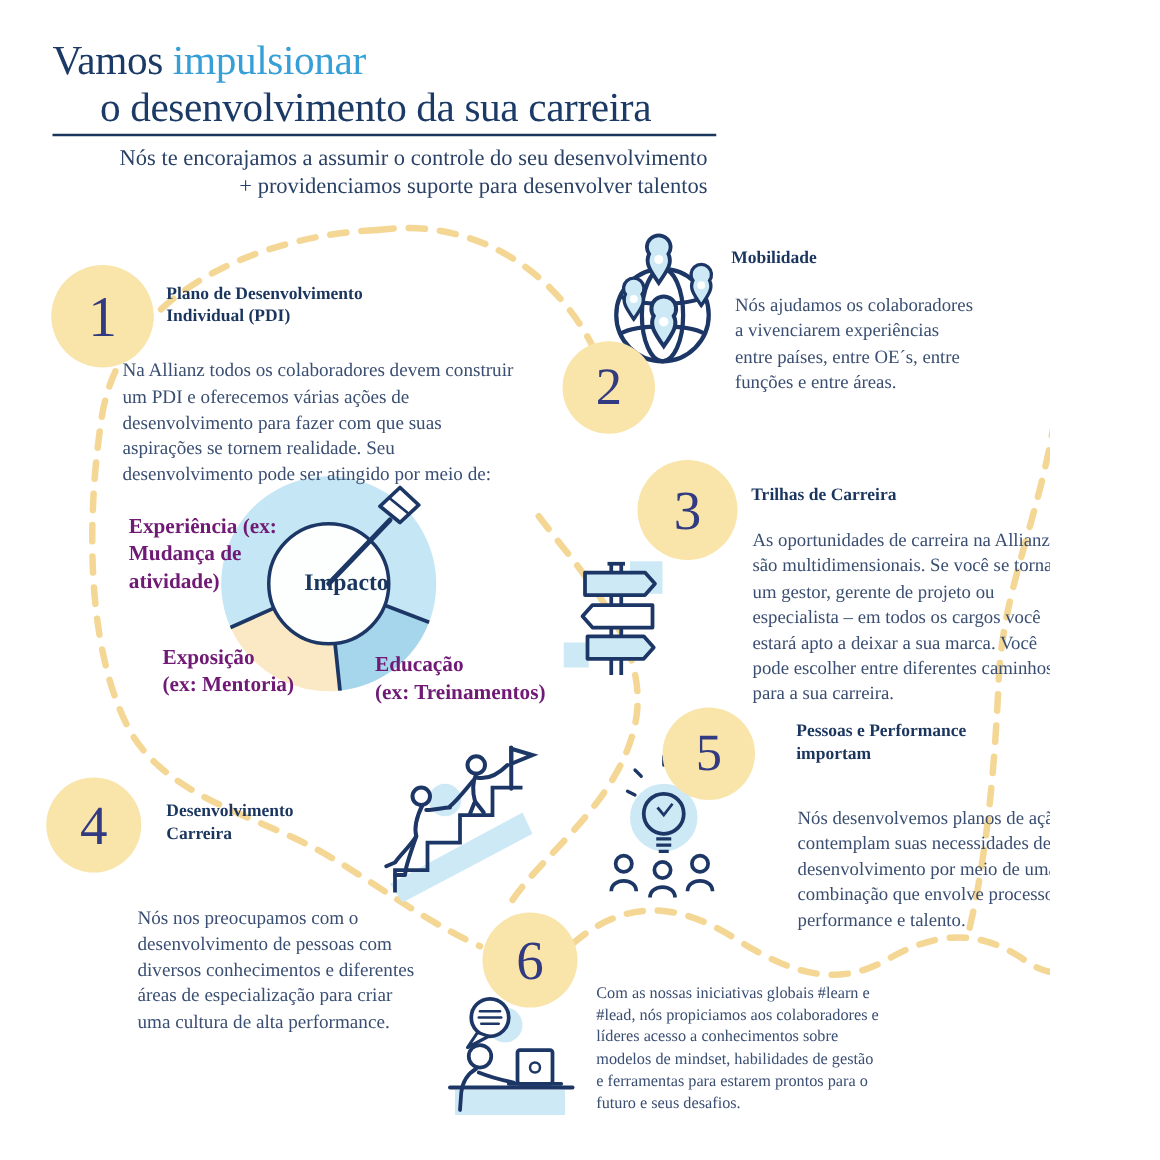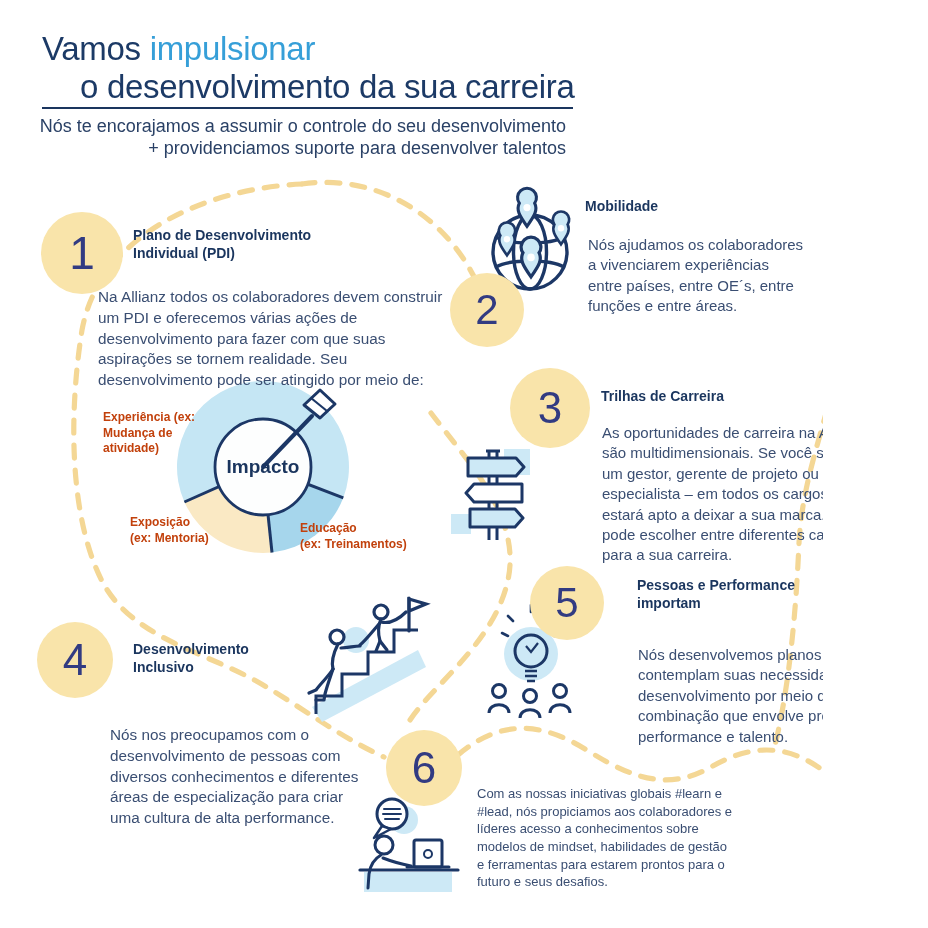--- a/index.html
+++ b/index.html
@@ -1,30 +1,30 @@
 <!DOCTYPE html>
 <html><head>
 <meta charset="utf-8">
 <style>
   html,body{margin:0;padding:0;background:#fff;}
   .canvas{position:relative;width:823px;height:928px;background:#ffffff;overflow:hidden;
-          font-family:Liberation Sans, sans-serif;}
+          font-family:Liberation Serif, serif;padding-left:17px;}
   .bgsvg{position:absolute;left:0;top:0;width:928px;height:928px;}
   .title{position:absolute;left:42px;top:30px;font-size:33px;line-height:38px;color:#1c3a66;letter-spacing:-0.3px;}
   .title .blue{color:#369fd8;}
   .title2{margin-left:38px;}
   .rule{position:absolute;left:42px;top:107px;width:531px;height:2px;background:#1a355e;}
   .subtitle{position:absolute;left:38px;top:115px;width:528px;text-align:right;
             font-size:18px;line-height:22px;color:#2a4166;white-space:pre-line;}
   .badge{position:absolute;border-radius:50%;background:#f9e4aa;color:#323b82;
          display:flex;align-items:center;justify-content:center;font-weight:500;}
   .h{position:absolute;font-weight:700;color:#1a355e;font-size:14px;line-height:1.25;white-space:pre-line;}
   .b{position:absolute;color:#3a4e72;font-size:15.3px;line-height:1.36;white-space:pre-line;}
-  .plabel{position:absolute;font-weight:700;color:#c2410c;font-size:12px;line-height:1.3;white-space:pre-line;}
-  .impacto{position:absolute;left:215px;top:456px;width:96px;text-align:center;
+  .plabel{position:absolute;font-weight:700;color:#701a75;font-size:17px;line-height:1.3;white-space:pre-line;}
+  .impacto{position:absolute;left:215px;top:456px;width:96px;text-align:right;
            font-weight:700;color:#1a355e;font-size:19px;}
 </style>
 </head>
 <body>
 
 <div class="canvas">
 
   <svg class="bgsvg" viewBox="0 0 928 928">
 
     <g stroke="#f4d795" stroke-width="5.2" fill="none" stroke-linecap="round" stroke-dasharray="13 12">
@@ -178,21 +178,21 @@
     </div>
   <div class="badge" style="left:386px;top:730px;width:76px;height:76px;font-size:44px;">
       <span>6</span>
     </div>
 
   <div class="h" style="left:133px;top:227px;">Plano de Desenvolvimento
 Individual (PDI)</div>
   <div class="h" style="left:585px;top:198px;">Mobilidade</div>
   <div class="h" style="left:601px;top:388px;">Trilhas de Carreira</div>
   <div class="h" style="left:133px;top:641px;">Desenvolvimento
-Inclusivo</div>
+Carreira</div>
   <div class="h" style="left:637px;top:577px;">Pessoas e Performance
 importam</div>
 
   <div class="b" style="left:588px;top:235px;width:260px;font-size:15px;">Nós ajudamos os colaboradores
 a vivenciarem experiências
 entre países, entre OE´s, entre
 funções e entre áreas.</div>
   <div class="b" style="left:98px;top:287px;width:380px;">Na Allianz todos os colaboradores devem construir
 um PDI e oferecemos várias ações de
 desenvolvimento para fazer com que suas

